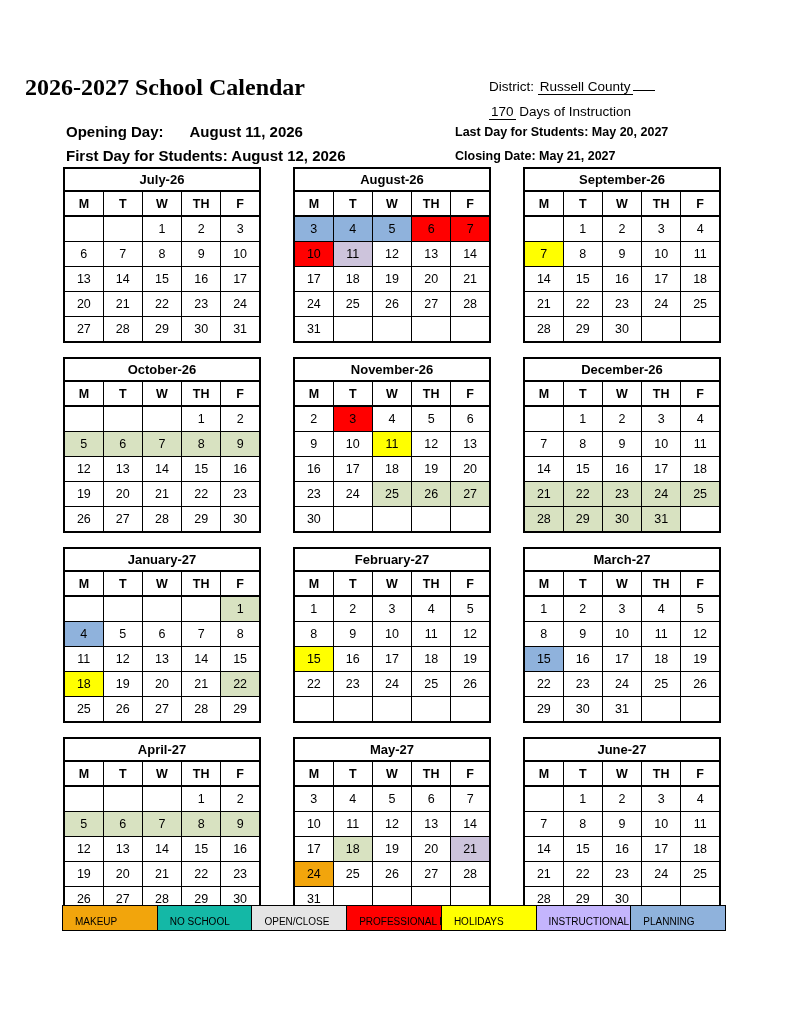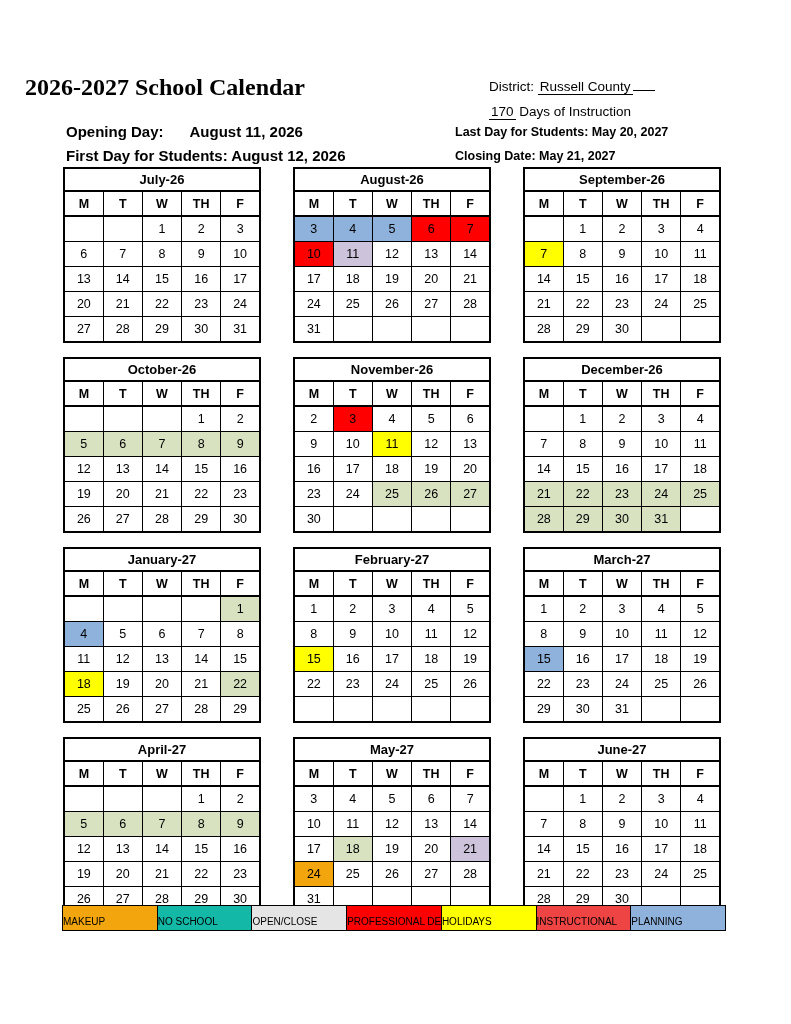--- a/index.html
+++ b/index.html
@@ -26,21 +26,21 @@
     border:1px solid #000;text-align:center;padding:0;height:24px;
     font-size:12.5px;overflow:hidden;
   }
   table.month td.month-name{
     font-weight:bold;font-size:13px;height:21px;border-bottom:2px solid #000;
   }
   table.month tr.dayhdr td{font-weight:bold;border-bottom:2px solid #000;height:23px;}
   .legend{position:absolute;left:62px;top:905px;width:664px;height:26px;display:flex;}
   .legend-box{
     flex:1;border:1px solid #000;margin-left:-1px;
-    display:flex;align-items:flex-end;padding:0 0 3px 0;
+    display:flex;align-items:flex-end;padding:0 0 3px 12px;
     font-size:10px;white-space:nowrap;overflow:hidden;
   }
   .legend-box:first-child{margin-left:0;}
 </style>
 </head>
 <body>
 
 <div class="title">2026-2027 School Calendar</div>
 
 <div class="district-block">
@@ -665,15 +665,15 @@
       </tbody>
     </table>
   </div>
 
 <div class="legend">
     <div class="legend-box" style="background: rgb(242, 165, 12);">MAKEUP</div>
     <div class="legend-box" style="background: #14b8a6;">NO SCHOOL</div>
     <div class="legend-box" style="background: #e5e5e5;">OPEN/CLOSE</div>
     <div class="legend-box" style="background: rgb(255, 0, 0);">PROFESSIONAL DEV.</div>
     <div class="legend-box" style="background: rgb(255, 255, 0);">HOLIDAYS</div>
-    <div class="legend-box" style="background: #ef4444;">INSTRUCTIONAL</div>
+    <div class="legend-box" style="background: #c4b5fd;">INSTRUCTIONAL</div>
     <div class="legend-box" style="background: rgb(143, 178, 220);">PLANNING</div>
   </div>
 
 </body></html>

